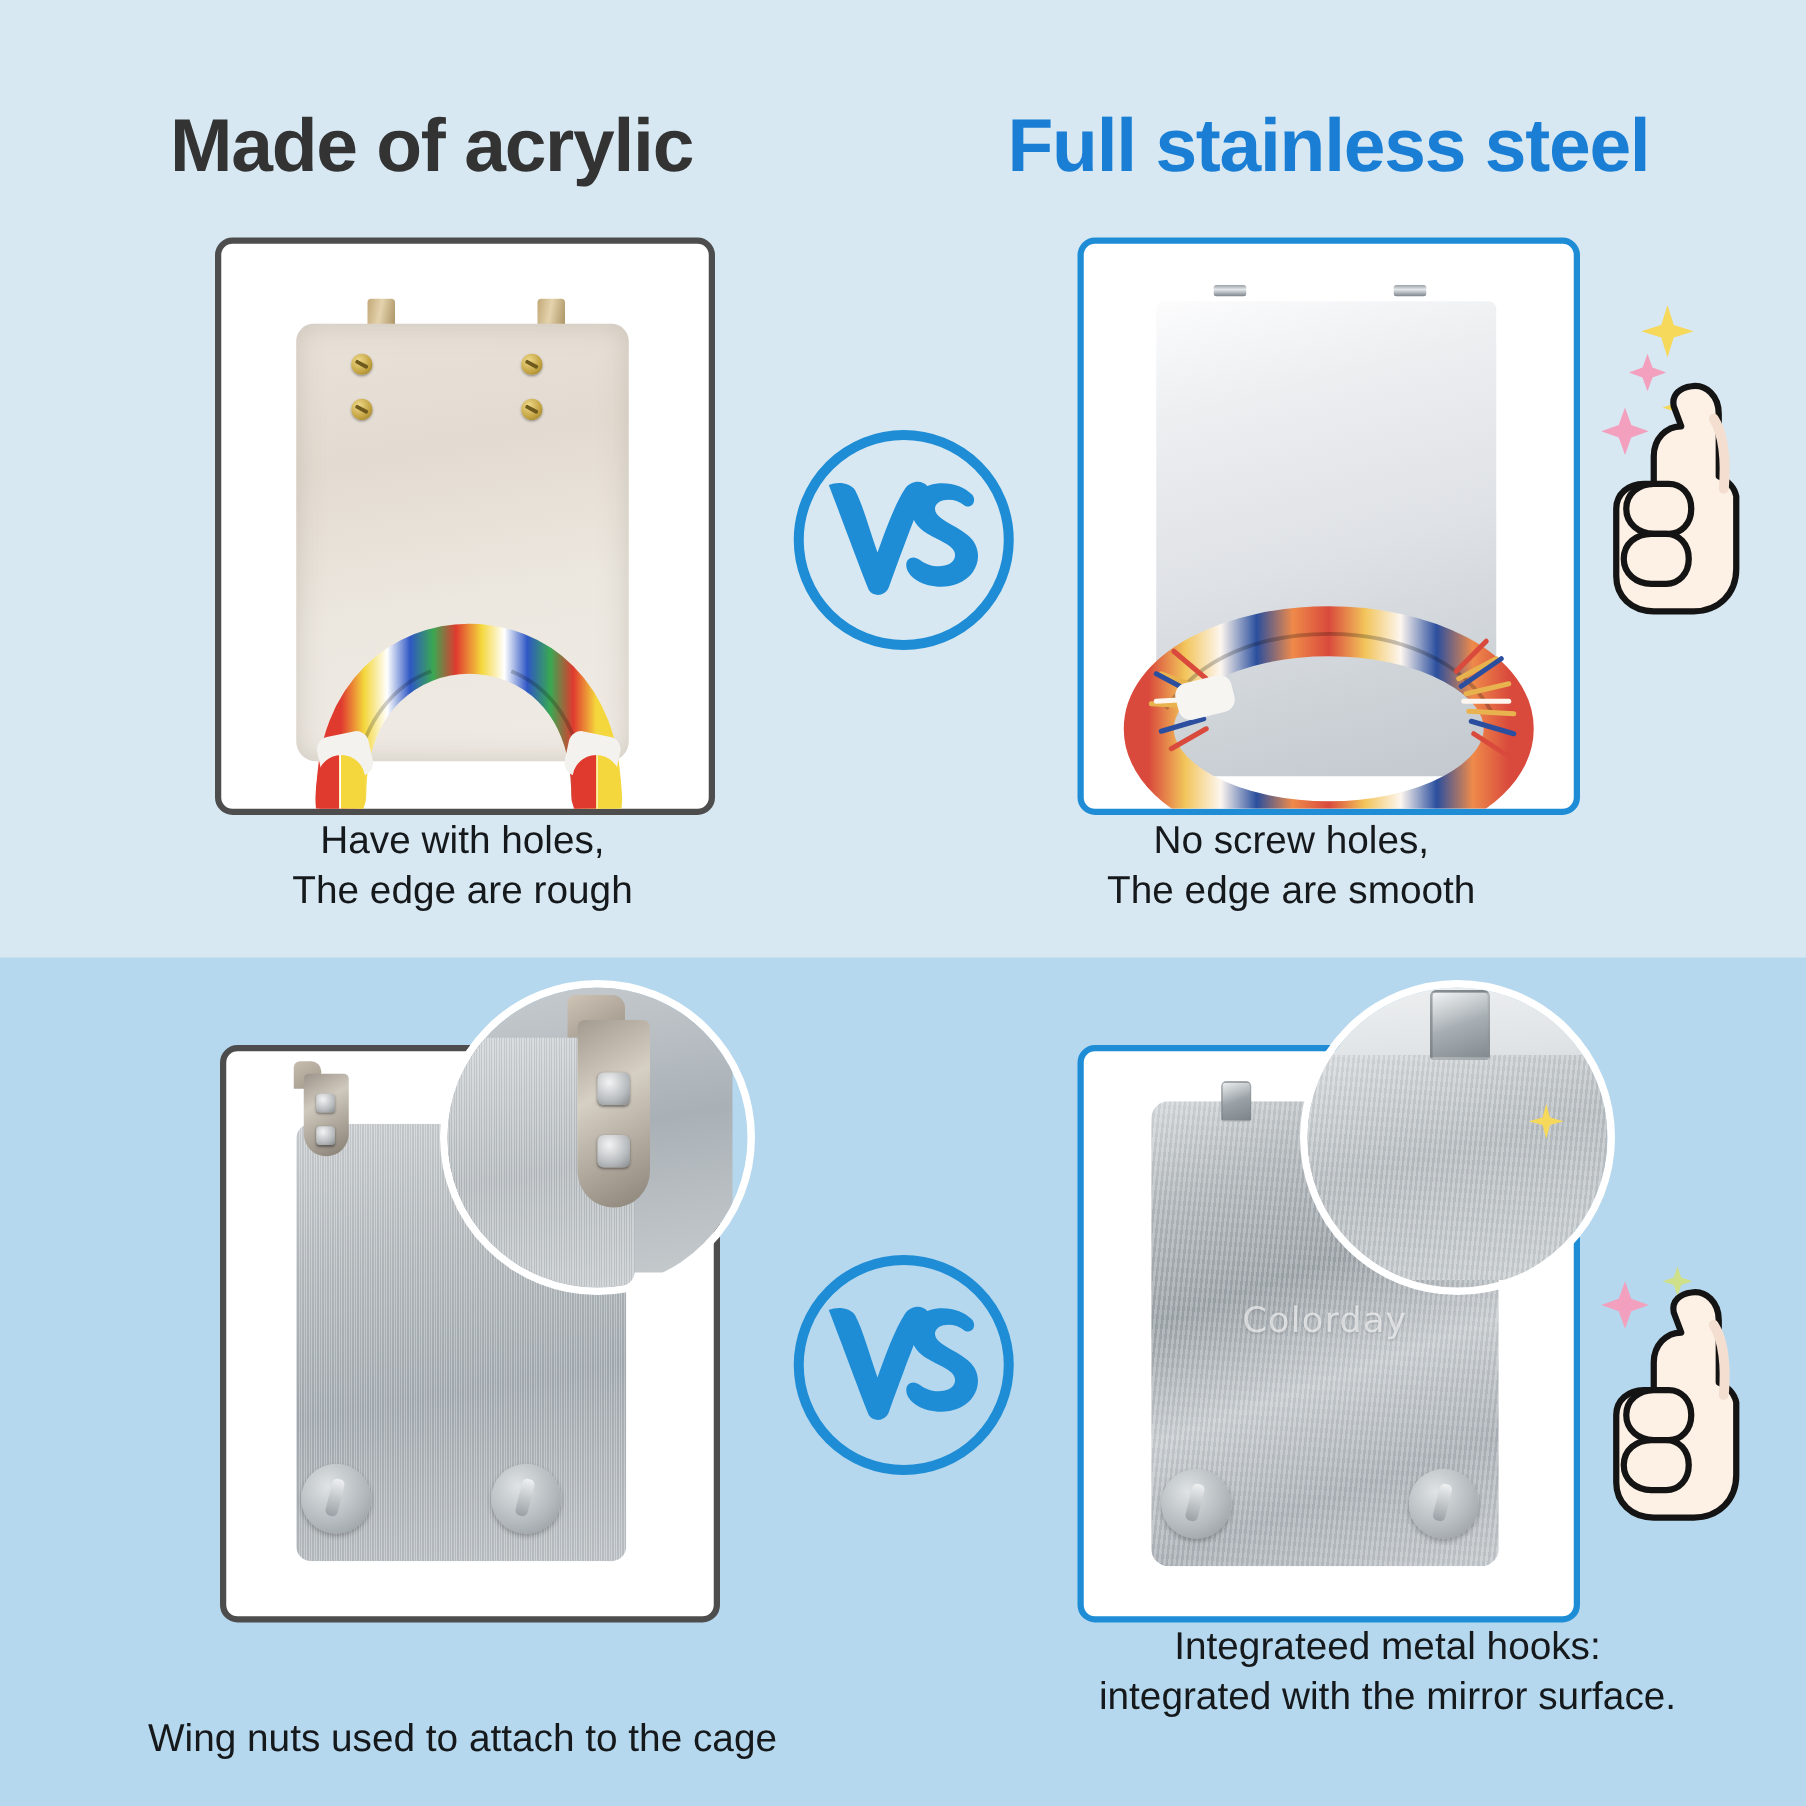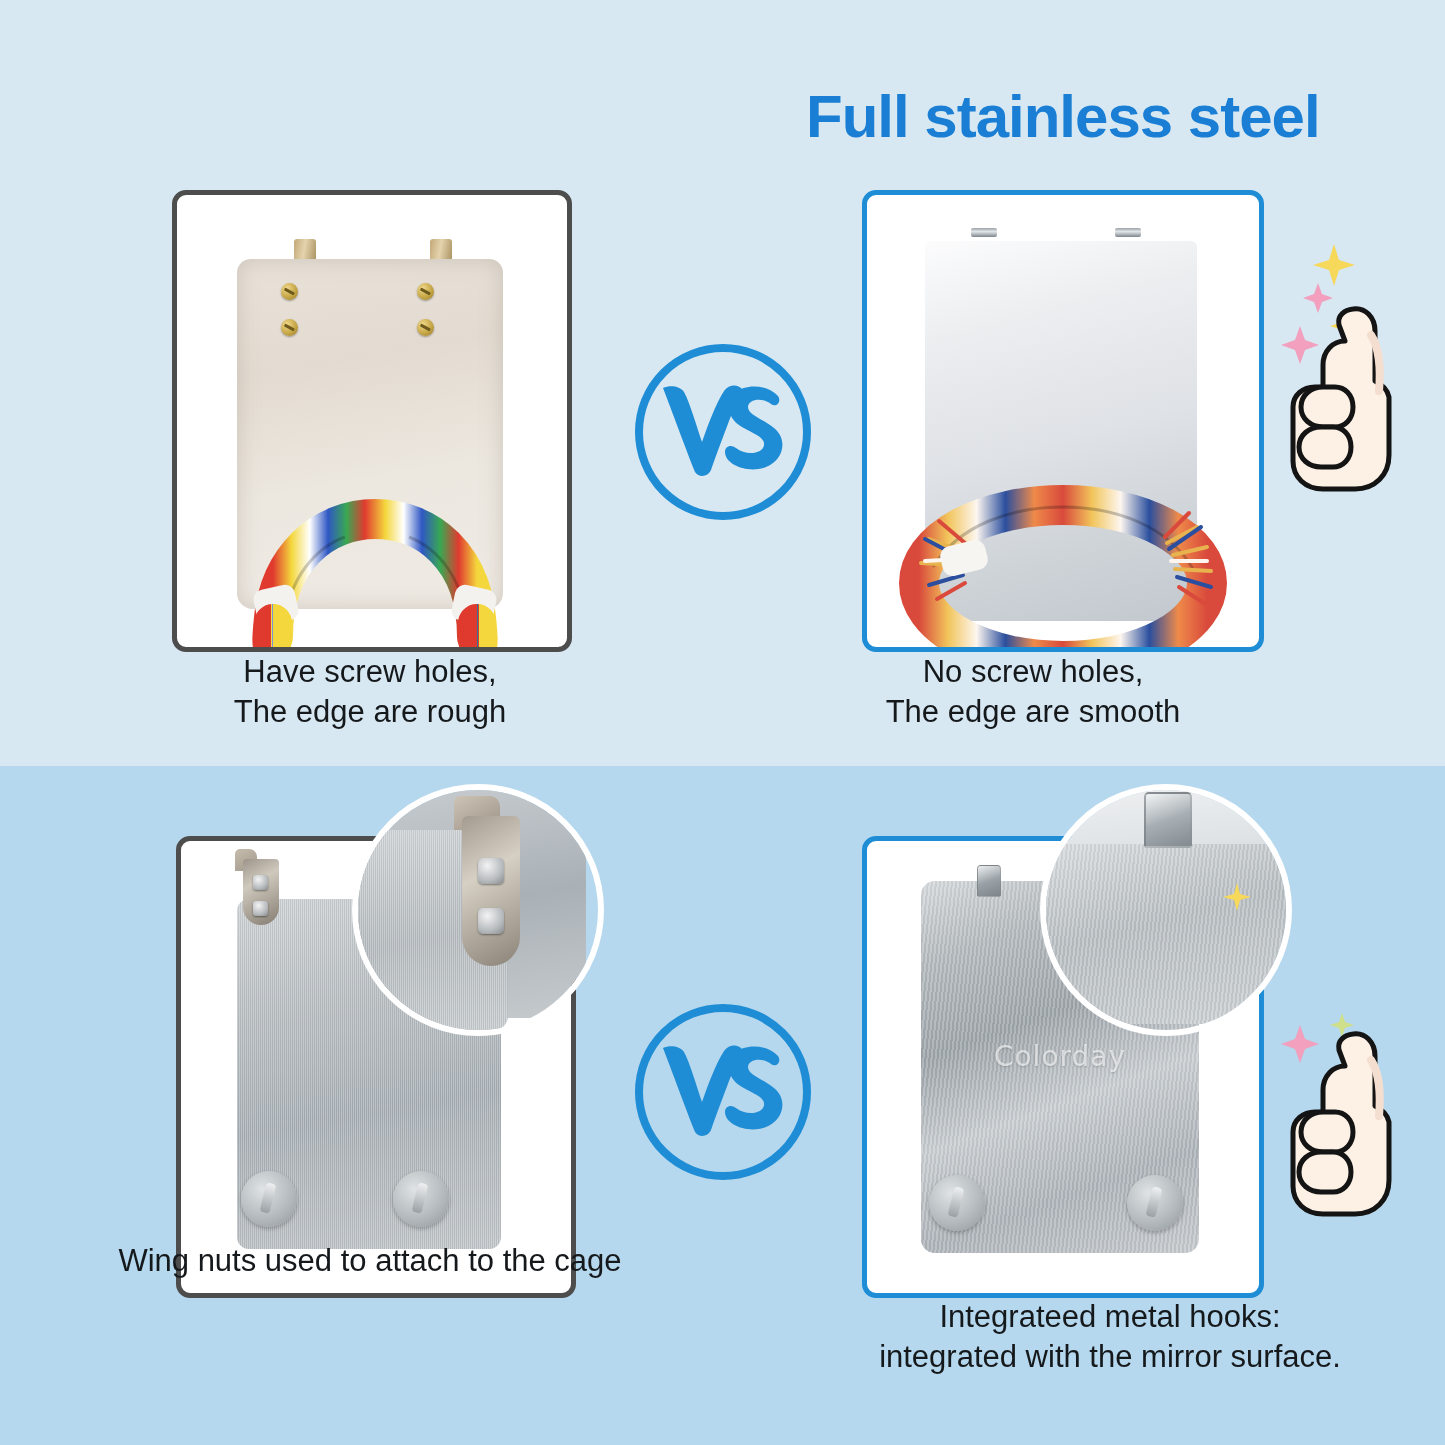--- a/index.html
+++ b/index.html
@@ -33,21 +33,21 @@
   .card-bl{left:176px;top:836px;width:390px;height:452px;}
   .card-br{left:862px;top:836px;width:392px;height:452px;}
 
   
   .caption{
     position:absolute;text-align:center;color:#16191c;
     font-size:31px;line-height:40px;white-space:pre-line;
   }
   .cap-tl{left:130px;top:652px;width:480px;}
   .cap-tr{left:793px;top:652px;width:480px;}
-  .cap-bl{left:60px;top:1241px;width:620px;}
+  .cap-bl{left:60px;top:1371px;width:620px;}
   .cap-br{left:790px;top:1297px;width:640px;}
 
   
   .vs{position:absolute;width:182px;height:182px;}
   .vs-top{left:632px;top:341px;}
   .vs-bottom{left:632px;top:1001px;}
 
   
   .thumb{position:absolute;width:140px;height:200px;}
   .thumb-top{left:1283px;top:295px;}
@@ -148,20 +148,21 @@
   .rope-svg{position:absolute;left:0;bottom:0;}
 </style>
 </head>
 <body>
 
 <div class="page">
 
   <div class="half-top"></div>
   <div class="half-bottom"></div>
 
+  <div class="heading heading-left">Made of acrylic</div>
   <div class="heading heading-right">Full stainless steel</div>
 
   <div class="card gray card-tl">
 
     <div class="acr-hook" style="left:117px;top:44px;"></div>
     <div class="acr-hook" style="left:253px;top:44px;"></div>
     <div class="acrylic-panel">
       <div class="screw" style="left:44px;top:24px;"></div>
       <div class="screw" style="left:180px;top:24px;"></div>
       <div class="screw" style="left:44px;top:60px;"></div>
@@ -295,21 +296,21 @@
                 background:repeating-linear-gradient(96deg,rgba(255,255,255,.2) 0 2px,rgba(0,0,0,.04) 2px 4px),
                 linear-gradient(165deg,#d9dde0,#b8bec2 45%,#cdd2d5);"></div>
     <div style="position:absolute;left:98px;top:2px;width:44px;height:52px;border-radius:5px 5px 3px 3px;
                 background:linear-gradient(160deg,#f2f4f5,#a8afb4 50%,#848b90);
                 border:2px solid rgba(120,126,130,.5);"></div>
     <svg style="position:absolute;left:176px;top:92px;" width="30" height="30" viewBox="0 0 30 30">
       <path d="M15,1 L18,12 L29,15 L18,18 L15,29 L12,18 L1,15 L12,12 Z" fill="#f6d85b"></path>
     </svg>
   </div>
 
-  <div class="caption cap-tl">Have screw holes,
+  <div class="caption cap-tl">Have with holes,
 The edge are rough</div>
   <div class="caption cap-tr">No screw holes,
 The edge are smooth</div>
   <div class="caption cap-bl">Wing nuts used to attach to the cage</div>
   <div class="caption cap-br">Integrateed metal hooks:
 integrated with the mirror surface.</div>
 
   <svg class="vs vs-top" viewBox="0 0 182 182">
     <circle cx="91" cy="91" r="84" fill="none" stroke="#1f8dd6" stroke-width="8"></circle>
     <g fill="#1f8dd6">

